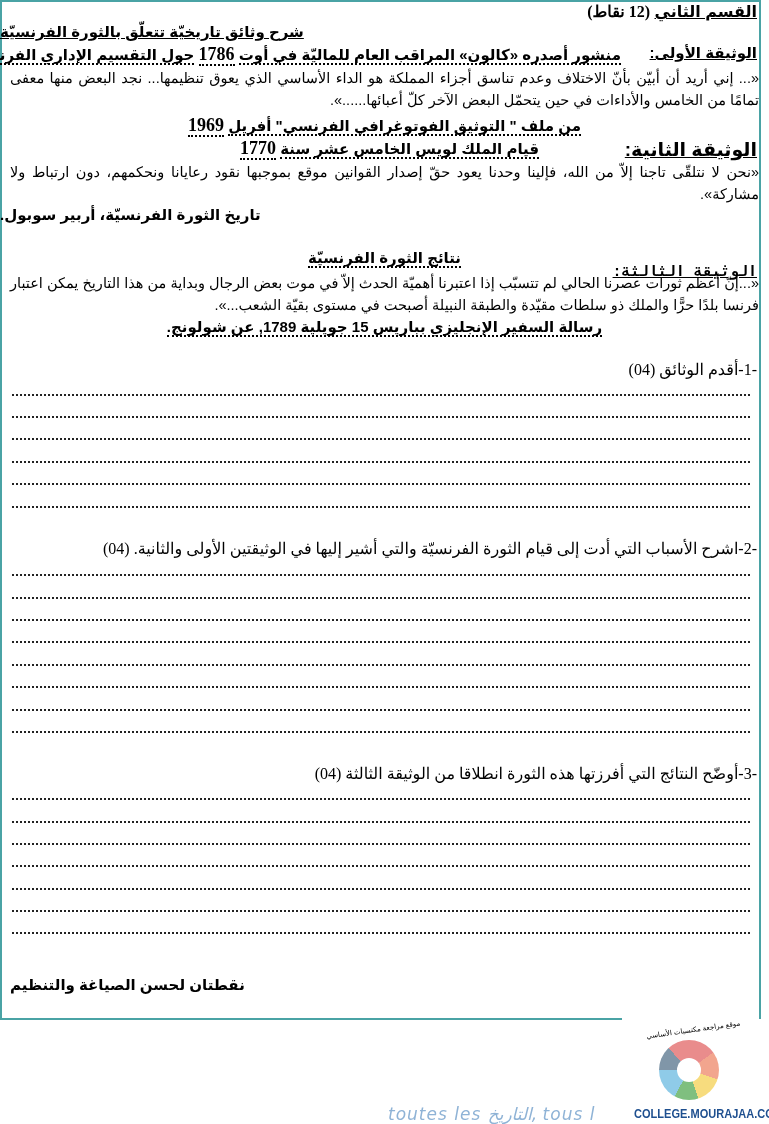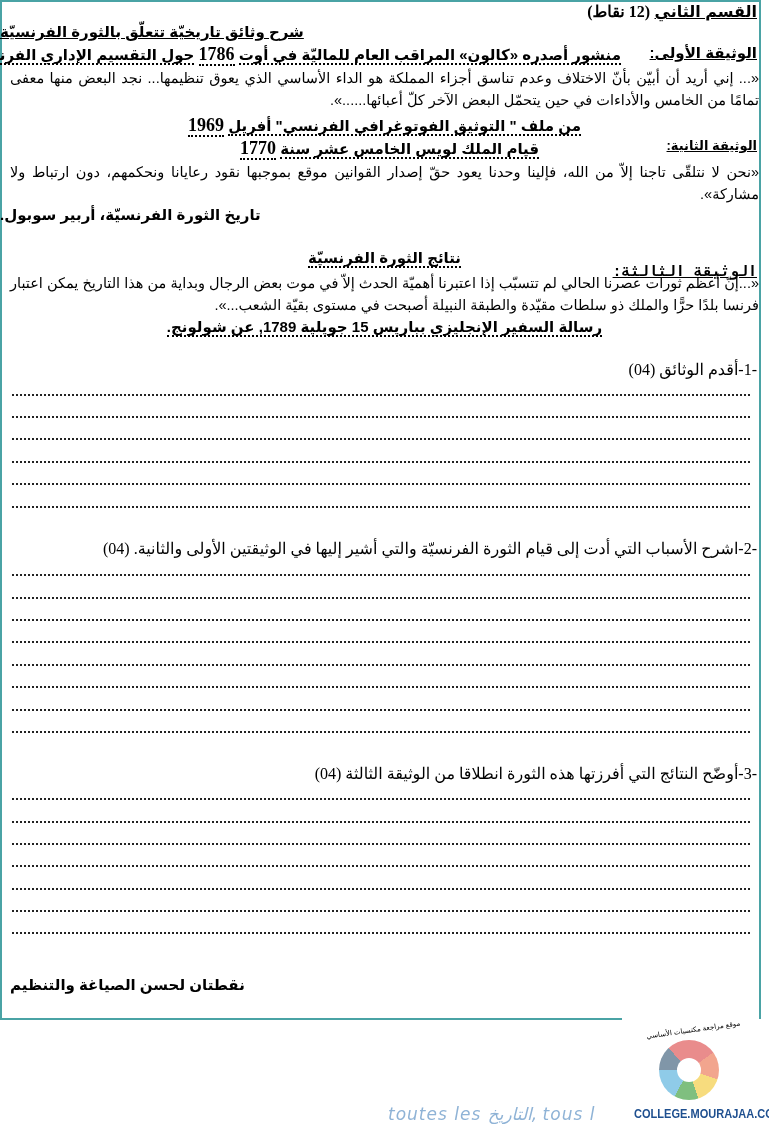--- a/index.html
+++ b/index.html
@@ -38,21 +38,21 @@
   <span class="dul">منشور أصدره «كالون» المراقب العام للماليّة في أوت</span>
   <span class="num dul">1786</span>
   <span class="dul">حول التقسيم الإداري الفرنسي.</span>
 </div>
 <div class="para" style="top:67px;">«... إني أريد أن أبيّن بأنّ الاختلاف وعدم تناسق أجزاء المملكة هو الداء الأساسي الذي يعوق تنظيمها... نجد البعض منها معفى تمامًا من الخامس والأداءات في حين يتحمّل البعض الآخر كلّ أعبائها......».</div>
 <div class="abs b" style="left:0; right:0; text-align:center; top:115px; font-size:15px;">
   <span class="dul">من ملف " التوثيق الفوتوغرافي الفرنسي" أفريل</span>
   <span class="num dul">1969</span>
 </div>
 
-<div class="abs b ul" style="right:12px; top:138px; font-size:13px;">الوثيقة الثانية:</div>
+<div class="abs b ul" style="right:12px; top:138px; font-size:19px;">الوثيقة الثانية:</div>
 <div class="abs b" style="right:230px; top:138px; font-size:15px;">
   <span class="dul">قيام الملك لويس الخامس عشر سنة</span>
   <span class="num dul">1770</span>
 </div>
 <div class="para" style="top:161px;">«نحن لا نتلقّى تاجنا إلاّ من الله، فإلينا وحدنا يعود حقّ إصدار القوانين موقع بموجبها نقود رعايانا ونحكمهم، دون ارتباط ولا مشاركة».</div>
 <div class="abs b" style="left:0; right:0; text-align:left; top:206px; font-size:15px;">تاريخ الثورة الفرنسيّة، أربير سوبول.</div>
 
 <div class="abs b ul" style="right:12px; top:262px; font-size:15px;font-family:Liberation Mono, monospace;">الوثيقة الثالثة:</div>
 <div class="abs b" style="right:308px; top:249px; font-size:15px;">
   <span class="dul">نتائج الثورة الفرنسيّة</span>

